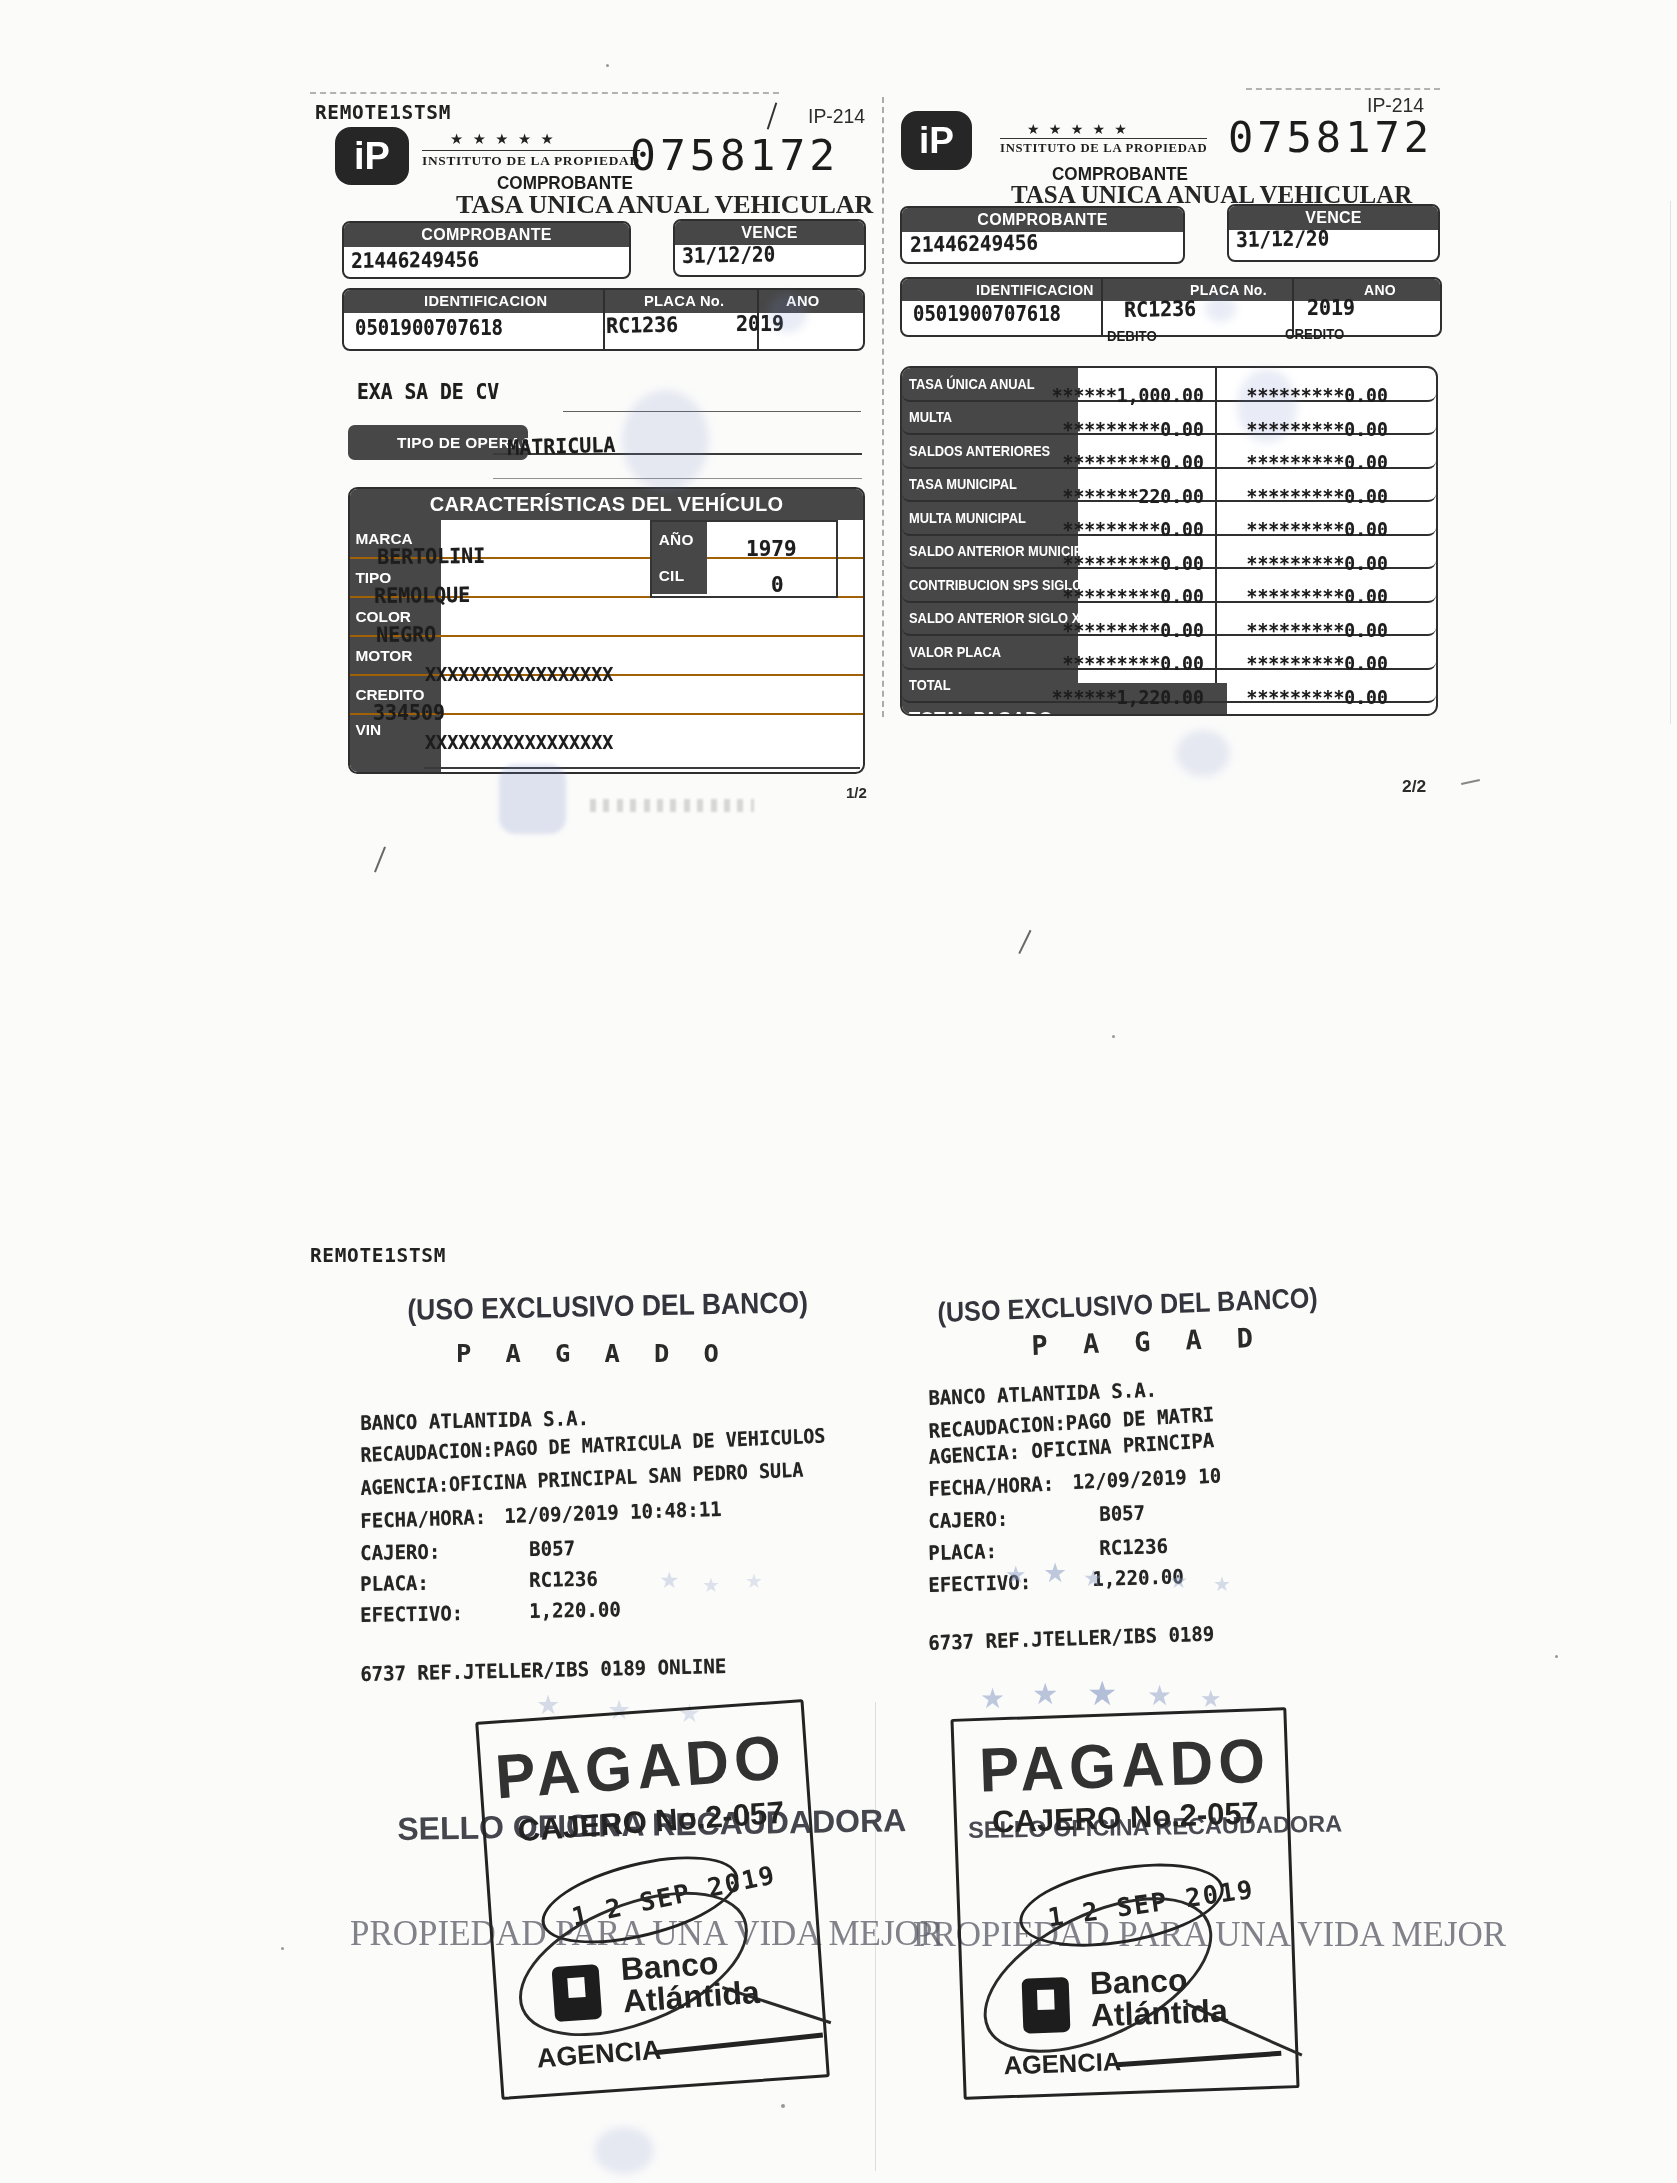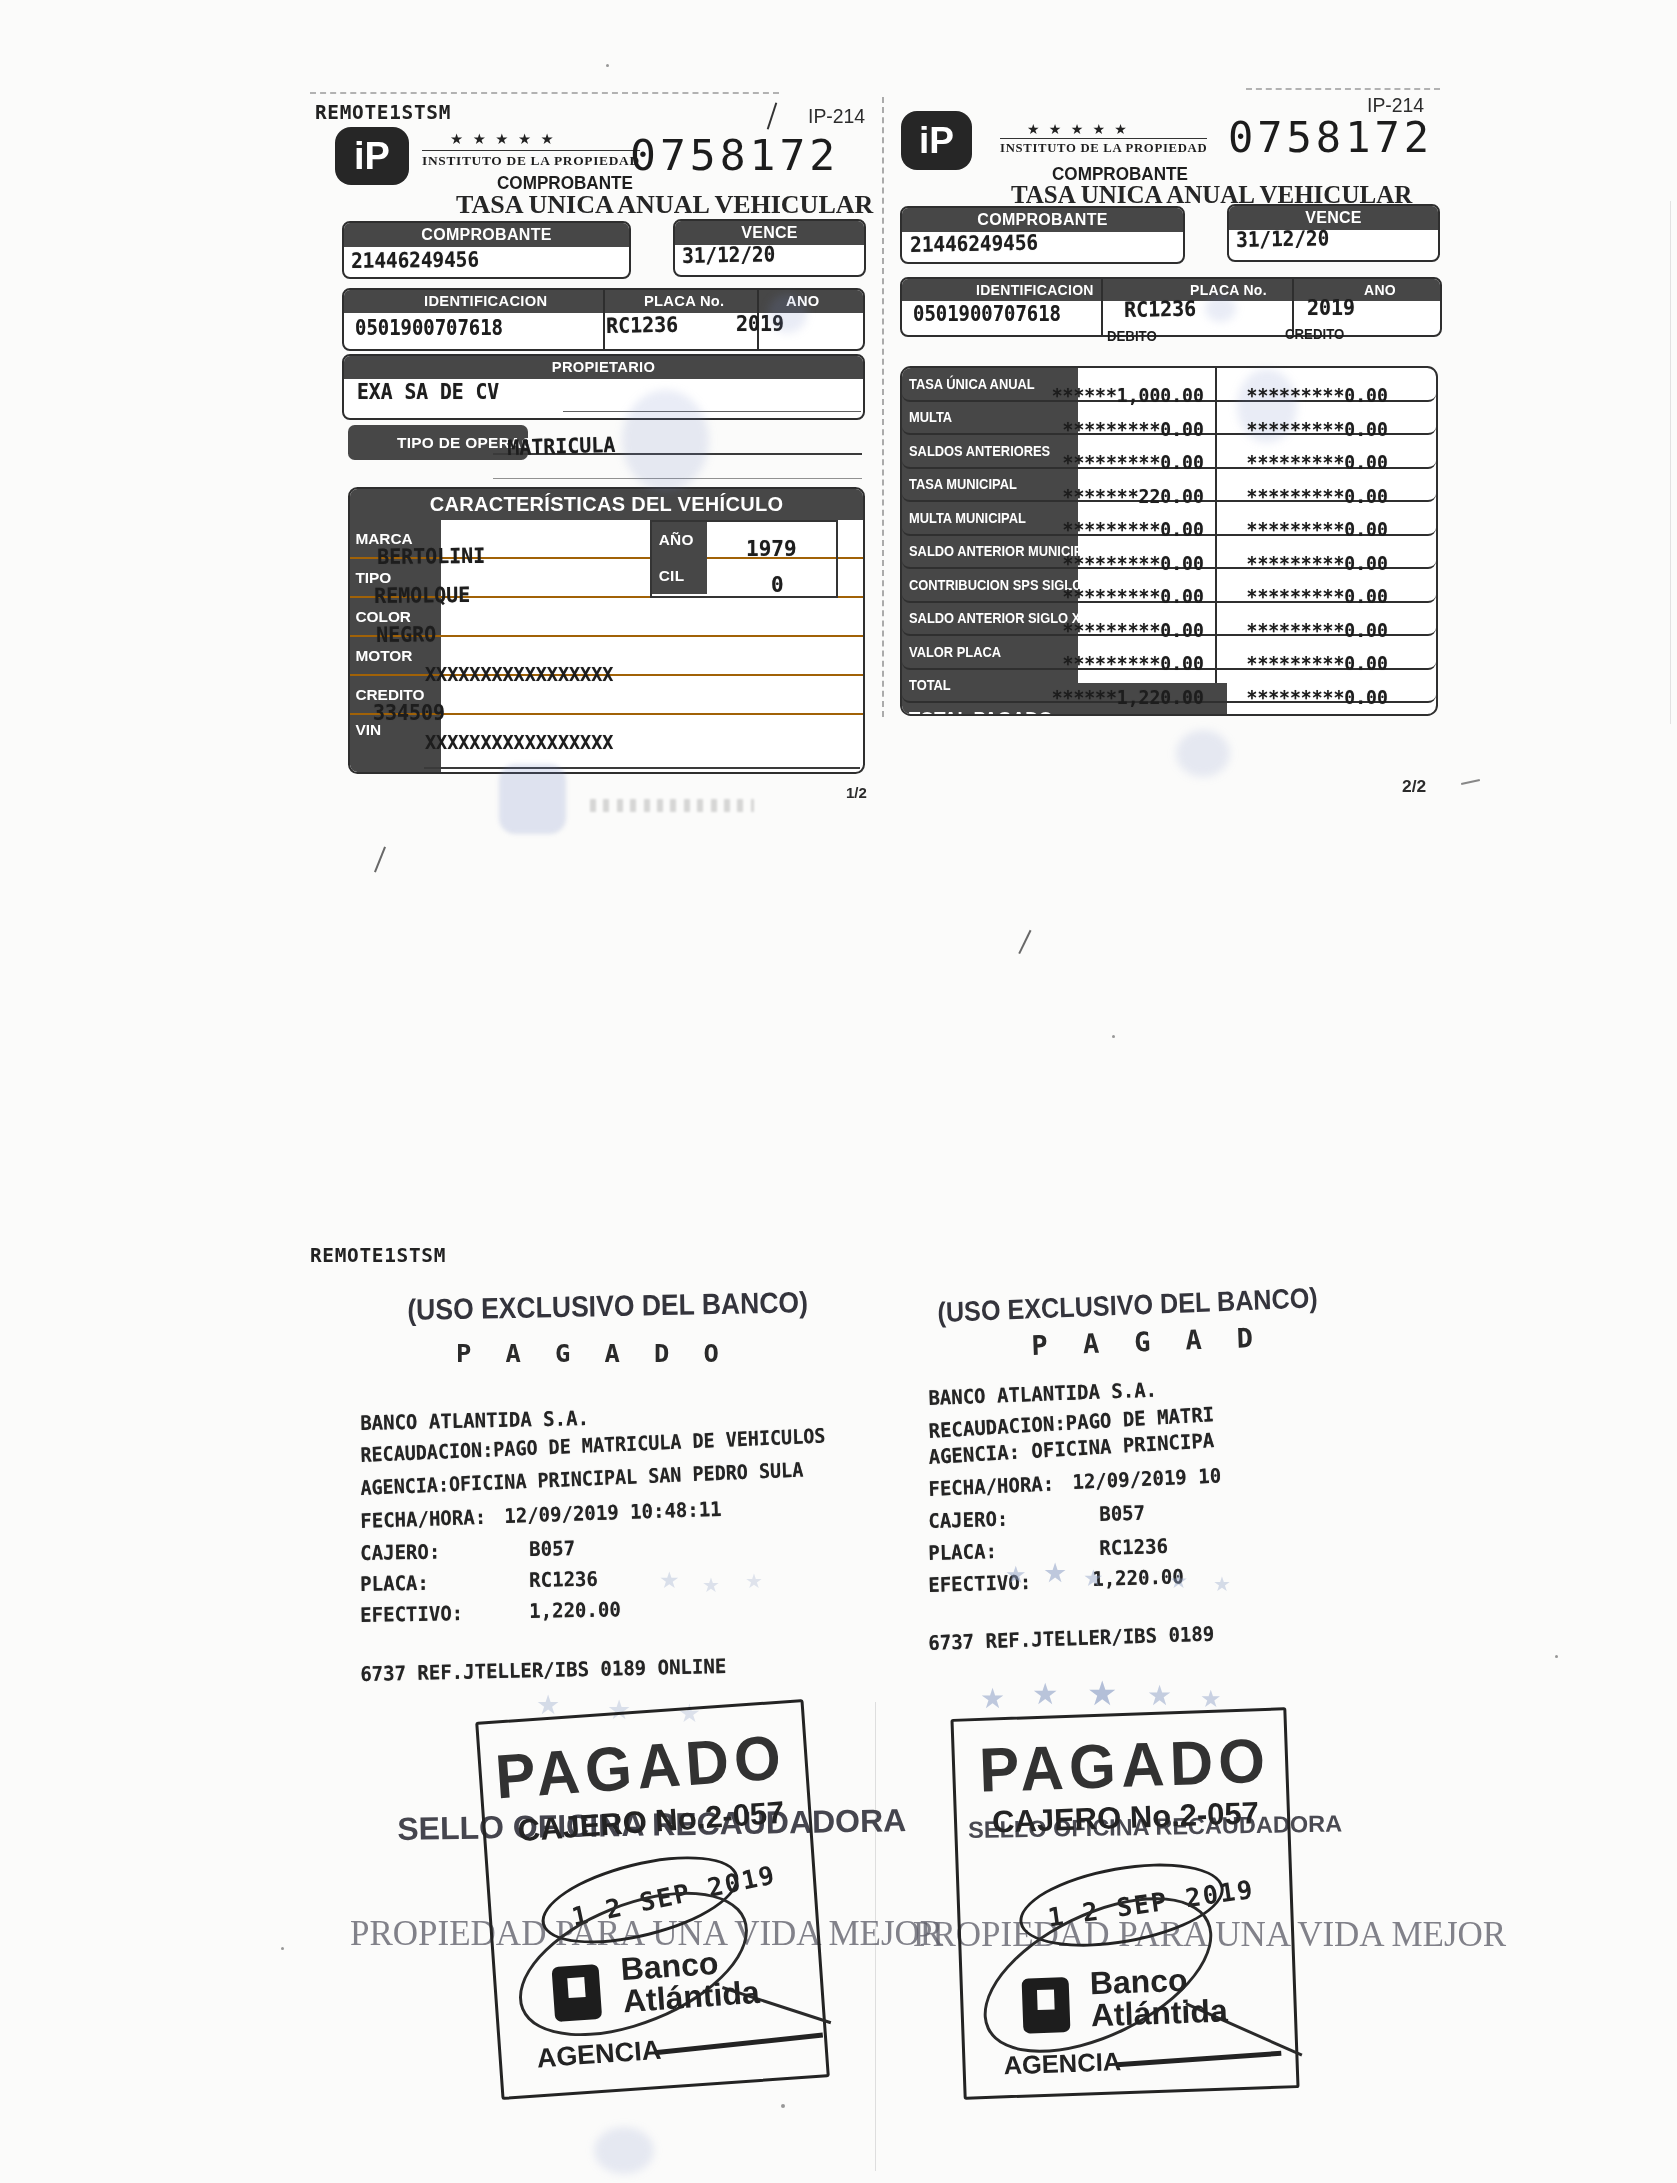--- a/index.html
+++ b/index.html
@@ -79,23 +79,20 @@
       <span class="barlabel abs" style="left:300px;top:3.4px;font-size:14.7px;">PLACA No.</span>
       <span class="barlabel abs" style="left:442px;top:3.4px;font-size:14.7px;">ANO</span>
     </div>
     <div class="abs" style="left:259px;top:0;height:100%;border-left:2px solid #2e2e2e;"></div>
     <div class="abs" style="left:413px;top:0;height:100%;border-left:2px solid #2e2e2e;"></div>
   </div>
   <div class="abs typed" style="left:355px;top:316px;font-size:21px;transform:scaleX(.9);">0501900707618</div>
   <div class="abs typed" style="left:606px;top:314px;font-size:21px;transform:scaleX(.95) rotate(-1deg);">RC1236</div>
   <div class="abs typed" style="left:736px;top:312px;font-size:21px;transform:scaleX(.95);">2019</div>
 
-  <div class="abs fbox" style="left:342px;top:354px;width:519px;height:62px;overflow:hidden;">
-    <div class="bar barlabel" style="height:23px;font-size:14.7px;text-align:center;line-height:23px;">PROPIETARIO</div>
-  </div>
   <div class="abs typed" style="left:357px;top:379px;font-size:21.4px;transform:scaleX(.92);">EXA SA DE CV</div>
   <div class="abs rule" style="left:563px;top:411px;width:298px;height:1.3px;opacity:.8;"></div>
 
   <div class="abs bar" style="left:348px;top:425px;width:180px;height:35px;border-radius:6.7px;display:flex;align-items:center;">
     <span class="barlabel" style="font-size:15.4px;padding-left:1px;margin-left:48px;">TIPO DE OPERACIÓN</span>
   </div>
   <div class="abs typed" style="left:507px;top:436px;font-size:21px;transform:scaleX(.95) rotate(-1.6deg);z-index:3;">MATRICULA</div>
   <div class="abs rule" style="left:493px;top:453px;width:369px;height:2px;"></div>
   <div class="abs rule" style="left:493px;top:478px;width:369px;height:1.3px;opacity:.55;"></div>
 

